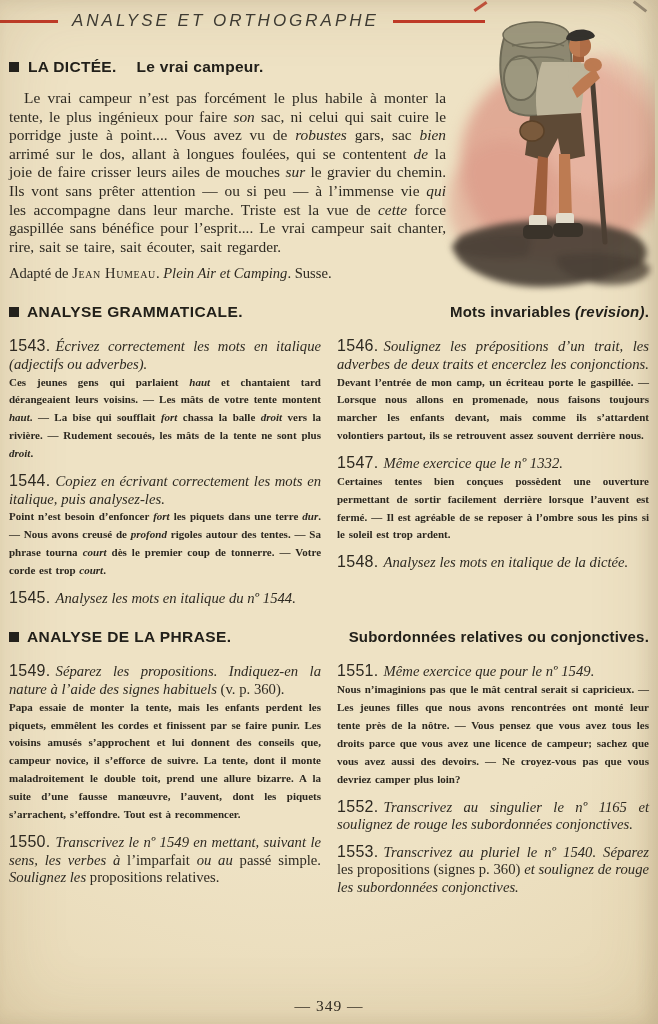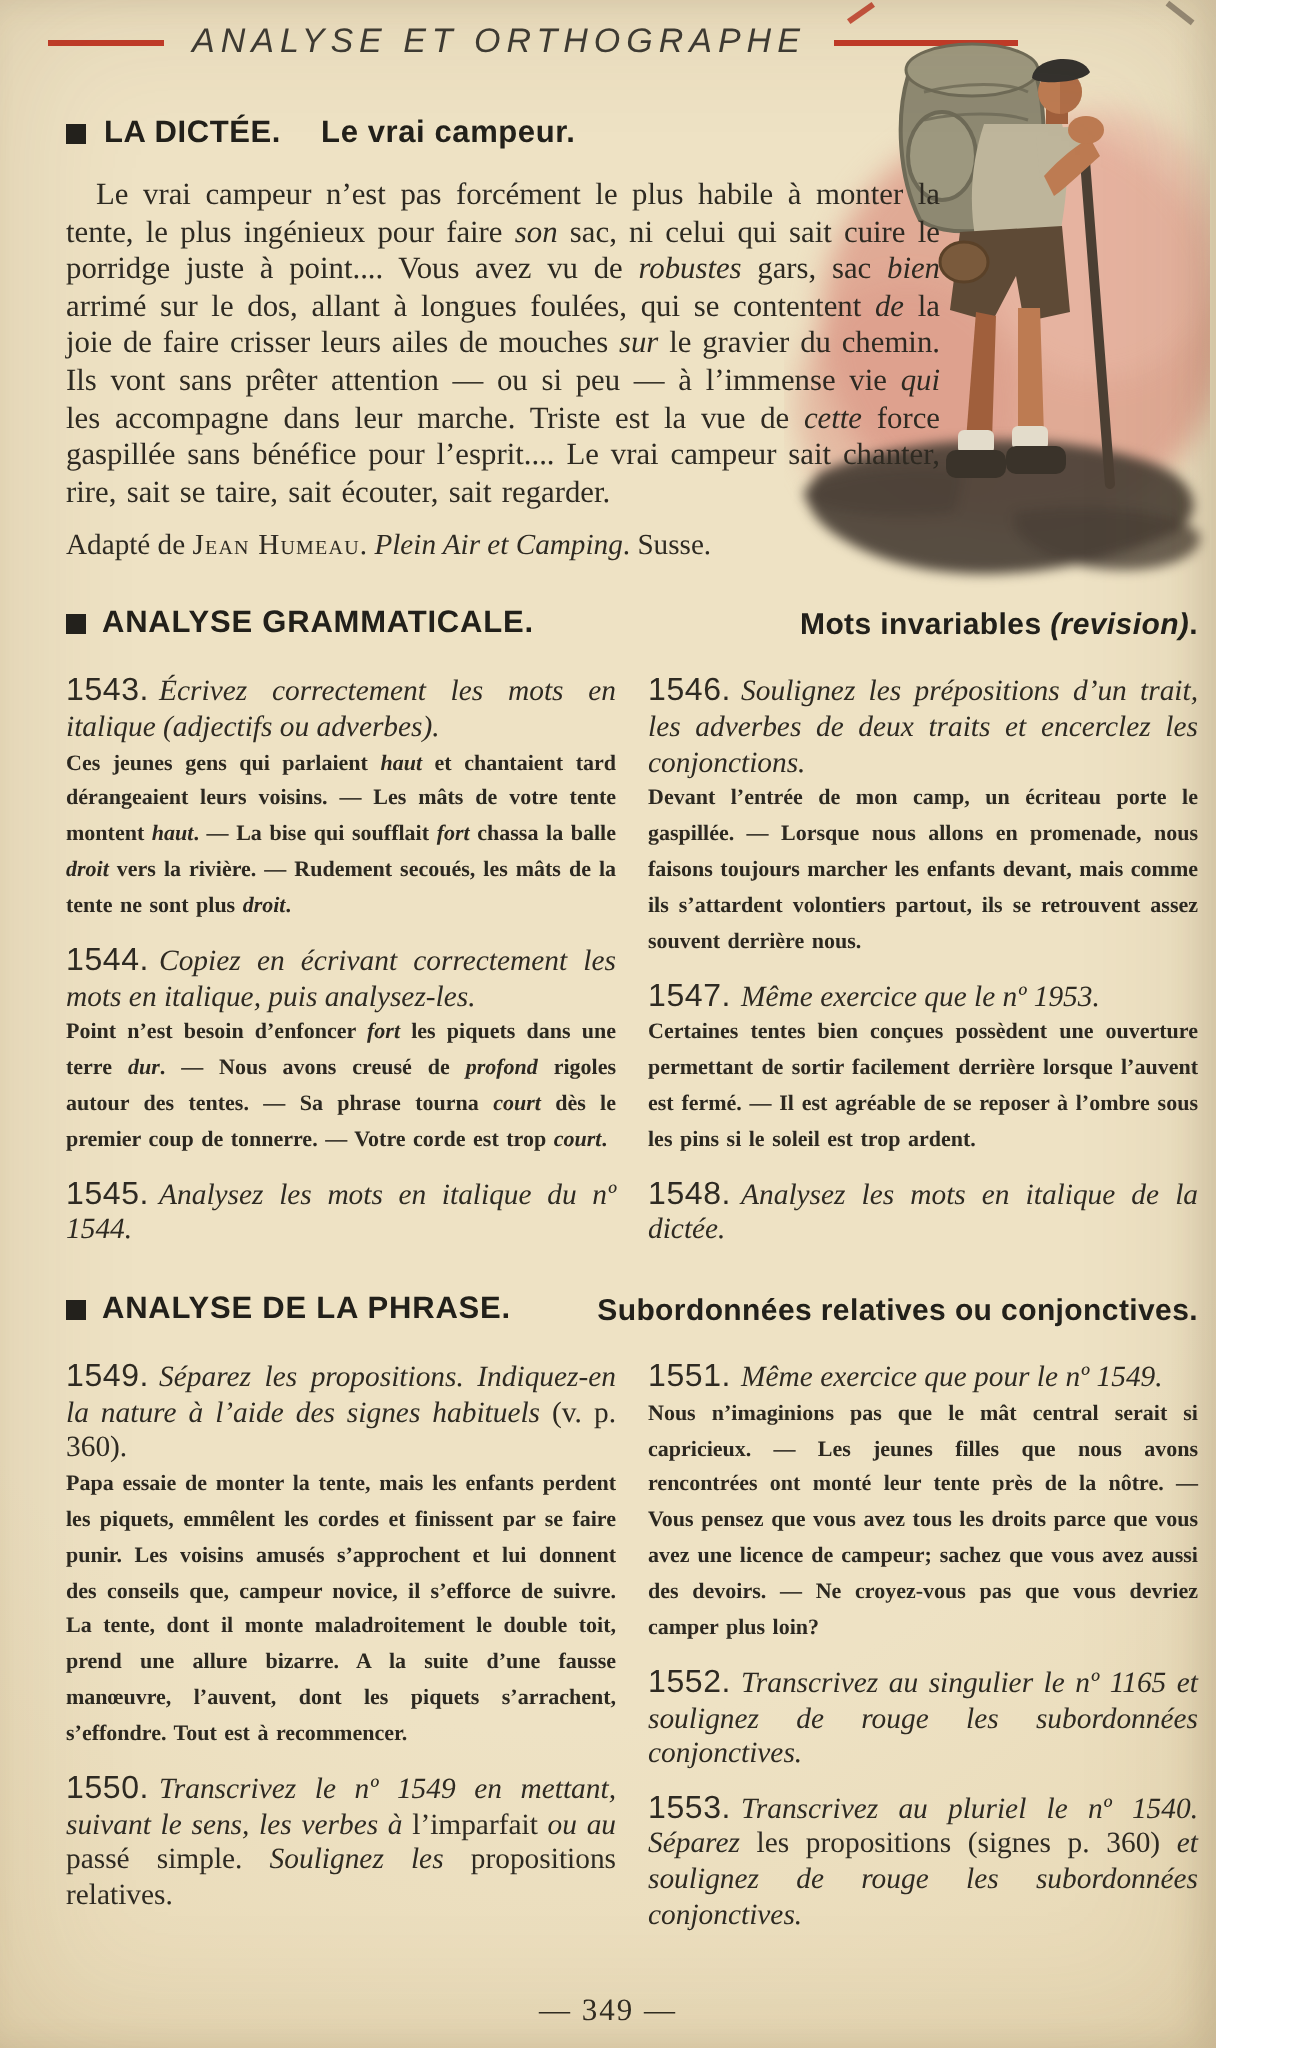--- a/index.html
+++ b/index.html
@@ -1,19 +1,19 @@
 <!DOCTYPE html>
 <html style="--paper: #eee2c4; --paper_deep: #e3d2ab; --ink: #2e2a22; --red: #c23a28; --wash: #dd9a88; --wash_light: #e8b7a5; --shadow: #4a4036; --backpack: #8e8972; --backpack_light: #9d987f; --backpack_dark: #6e6a57; --skin: #bd7b52; --skin_dark: #a05f3c; --shirt: #beb59b; --shorts: #5e4a36; --beret: #33312e; --staff: #4c4034; --sock: #e3dccb; --boot: #3a332a; --pouch: #7a5a3c;"><head>
 <meta charset="utf-8">
 <style>
   html,body{margin:0;padding:0}
   .page{
-    width:584px;height:1024px;position:relative;overflow:hidden;
+    width:658px;height:1024px;position:relative;overflow:hidden;
     background:radial-gradient(120% 90% at 45% 35%, var(--paper) 55%, var(--paper_deep) 100%);
-    font-family:"Liberation Serif",serif;color:var(--ink);padding-left:24px;
+    font-family:"Liberation Serif",serif;color:var(--ink);
   }
   .page::after{
     content:"";position:absolute;inset:0;pointer-events:none;
     box-shadow:inset 0 0 70px rgba(120,90,40,.16), inset -8px 0 16px rgba(100,80,50,.14);
   }
   
   .masthead{display:flex;align-items:center;padding-top:11px}
   .rule{height:3px;background:var(--red)}
   .rule-left{width:58px}
   .rule-right{width:92px}
@@ -32,21 +32,21 @@
   .h-gap{width:2px}
   .dictee-body{margin:13px 0 0;text-align:justify;font-size:15.4px;line-height:18.6px;word-spacing:1.3px;text-indent:15px}
   .attrib{margin:9px 2px 0 0;text-align:left;font-size:14.6px}
   .i{font-style:italic}
   .sc{font-variant:small-caps;letter-spacing:.6px}
 
   
   .illustration{position:absolute;top:4px;right:3px;width:213px;height:292px;z-index:0}
 
   
-  .sec-bar{display:flex;justify-content:space-between;align-items:center;margin:21px 9px 0;position:relative;z-index:1}
+  .sec-bar{display:flex;justify-content:space-between;align-items:flex-start;margin:21px 9px 0;position:relative;z-index:1}
   .sec-title{display:flex;align-items:center;gap:8px;font-family:"Liberation Sans",sans-serif;
     font-size:15.5px;font-weight:bold;margin:0;letter-spacing:.4px;color:#22201a}
   .sec-sub{font-family:"Liberation Sans",sans-serif;font-size:15px;font-weight:bold;margin:0;letter-spacing:.2px;color:#22201a}
   .cols{display:flex;gap:16px;margin:7px 9px 0;position:relative;z-index:1}
   .col{flex:1;min-width:0}
   .ex{margin-top:9px}
   .ex p{margin:0}
   .instr{font-size:14.7px;line-height:17.6px;text-align:justify;font-style:normal}
   .num{font-family:"Liberation Sans",sans-serif;font-weight:normal;font-size:16px;letter-spacing:.3px;padding-right:5px}
   .exbody{font-weight:bold;font-size:11px;line-height:17.9px;text-align:justify;word-spacing:1px;margin-top:2px;color:#2c2820}
@@ -134,21 +134,21 @@
       <div class="ex">
         <p class="instr"><span class="num">1545.</span><span><span class="i">Analysez les mots en italique du nº 1544.</span></span></p>
       </div>
     </div>
     <div class="col">
       <div class="ex">
         <p class="instr"><span class="num">1546.</span><span><span class="i">Soulignez les prépositions d’un trait, les adverbes de deux traits et encerclez les conjonctions.</span></span></p>
         <p class="exbody"><span>Devant l’entrée de mon camp, un écriteau porte le gaspillée. — Lorsque nous allons en promenade, nous faisons toujours marcher les enfants devant, mais comme ils s’attardent volontiers partout, ils se retrouvent assez souvent derrière nous.</span></p>
       </div>
       <div class="ex">
-        <p class="instr"><span class="num">1547.</span><span><span class="i">Même exercice que le nº 1953.</span></span></p>
+        <p class="instr"><span class="num">1547.</span><span><span class="i">Même exercice que le nº 1332.</span></span></p>
         <p class="exbody"><span>Certaines tentes bien conçues possèdent une ouverture permettant de sortir facilement derrière lorsque l’auvent est fermé. — Il est agréable de se reposer à l’ombre sous les pins si le soleil est trop ardent.</span></p>
       </div>
       <div class="ex">
         <p class="instr"><span class="num">1548.</span><span><span class="i">Analysez les mots en italique de la dictée.</span></span></p>
       </div>
     </div>
   </div>
 
   <div class="sec-bar">
     <h3 class="sec-title">

